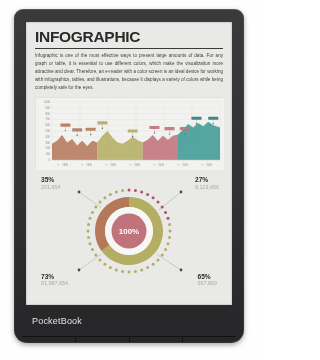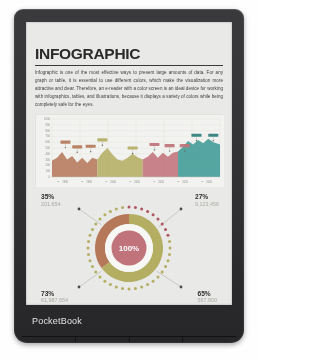--- a/index.html
+++ b/index.html
@@ -38,21 +38,21 @@
   }
   .chin-seam{
     position:absolute;bottom:1px;left:8px;right:8px;height:5px;
     border-top:1px solid rgba(0,0,0,.55);
     display:flex;
   }
   .chin-seam span{flex:1;border-right:1px solid rgba(0,0,0,.5);}
   .chin-seam span:last-child{border-right:none;}
 
   
-  .page{position:absolute;left:0;top:17px;width:206px;height:283px;padding:7px 9px 0 9px;box-sizing:border-box;}
+  .page{position:absolute;left:0;top:0;width:206px;height:283px;padding:7px 9px 0 9px;box-sizing:border-box;}
   .title{
     font-size:15.5px;font-weight:bold;color:#2a2a2a;letter-spacing:-.3px;
     line-height:1.05;margin:0 0 3px 0;
   }
   .rule{height:1px;background:#3a3a3a;margin:0 0 3px 0;}
   .body-text{
     font-size:4.5px;line-height:1.78;color:#3b3b3b;text-align:justify;
     margin:0 0 5px 0;letter-spacing:.05px;
   }
 

